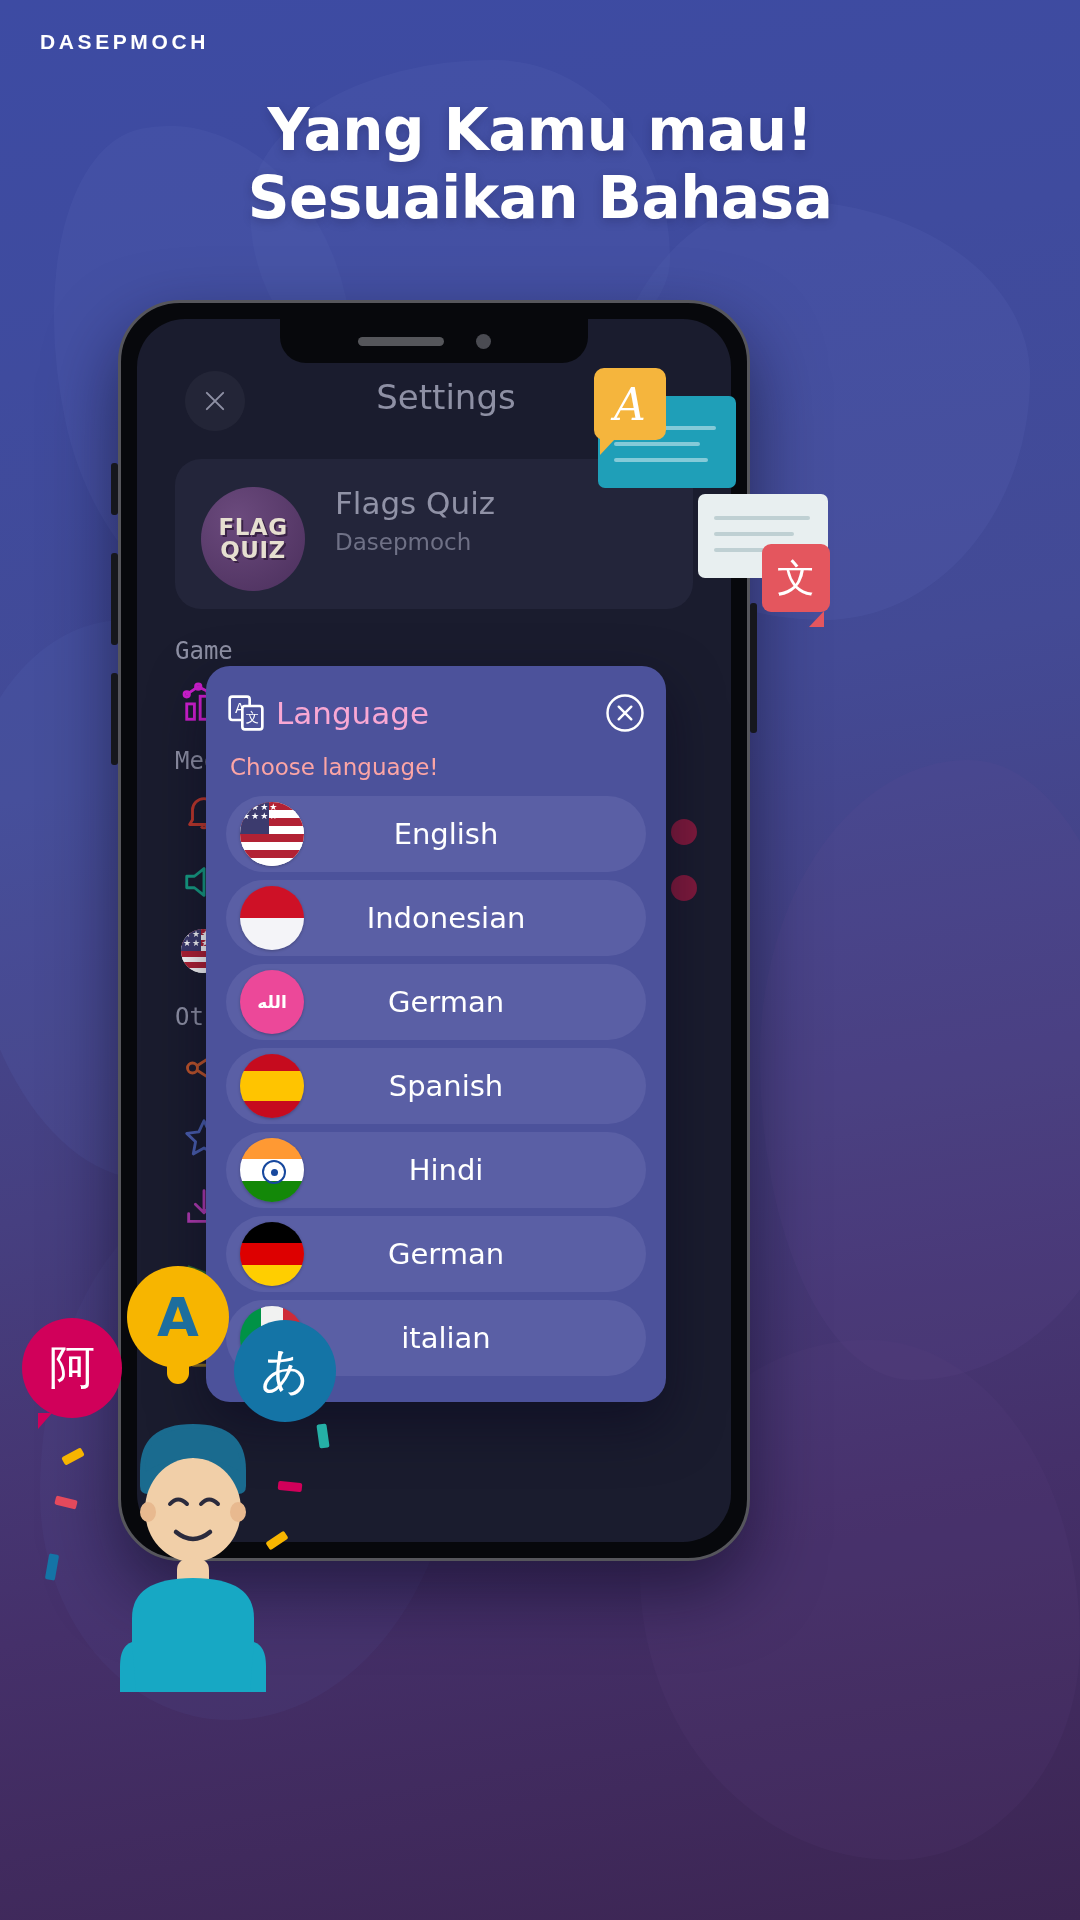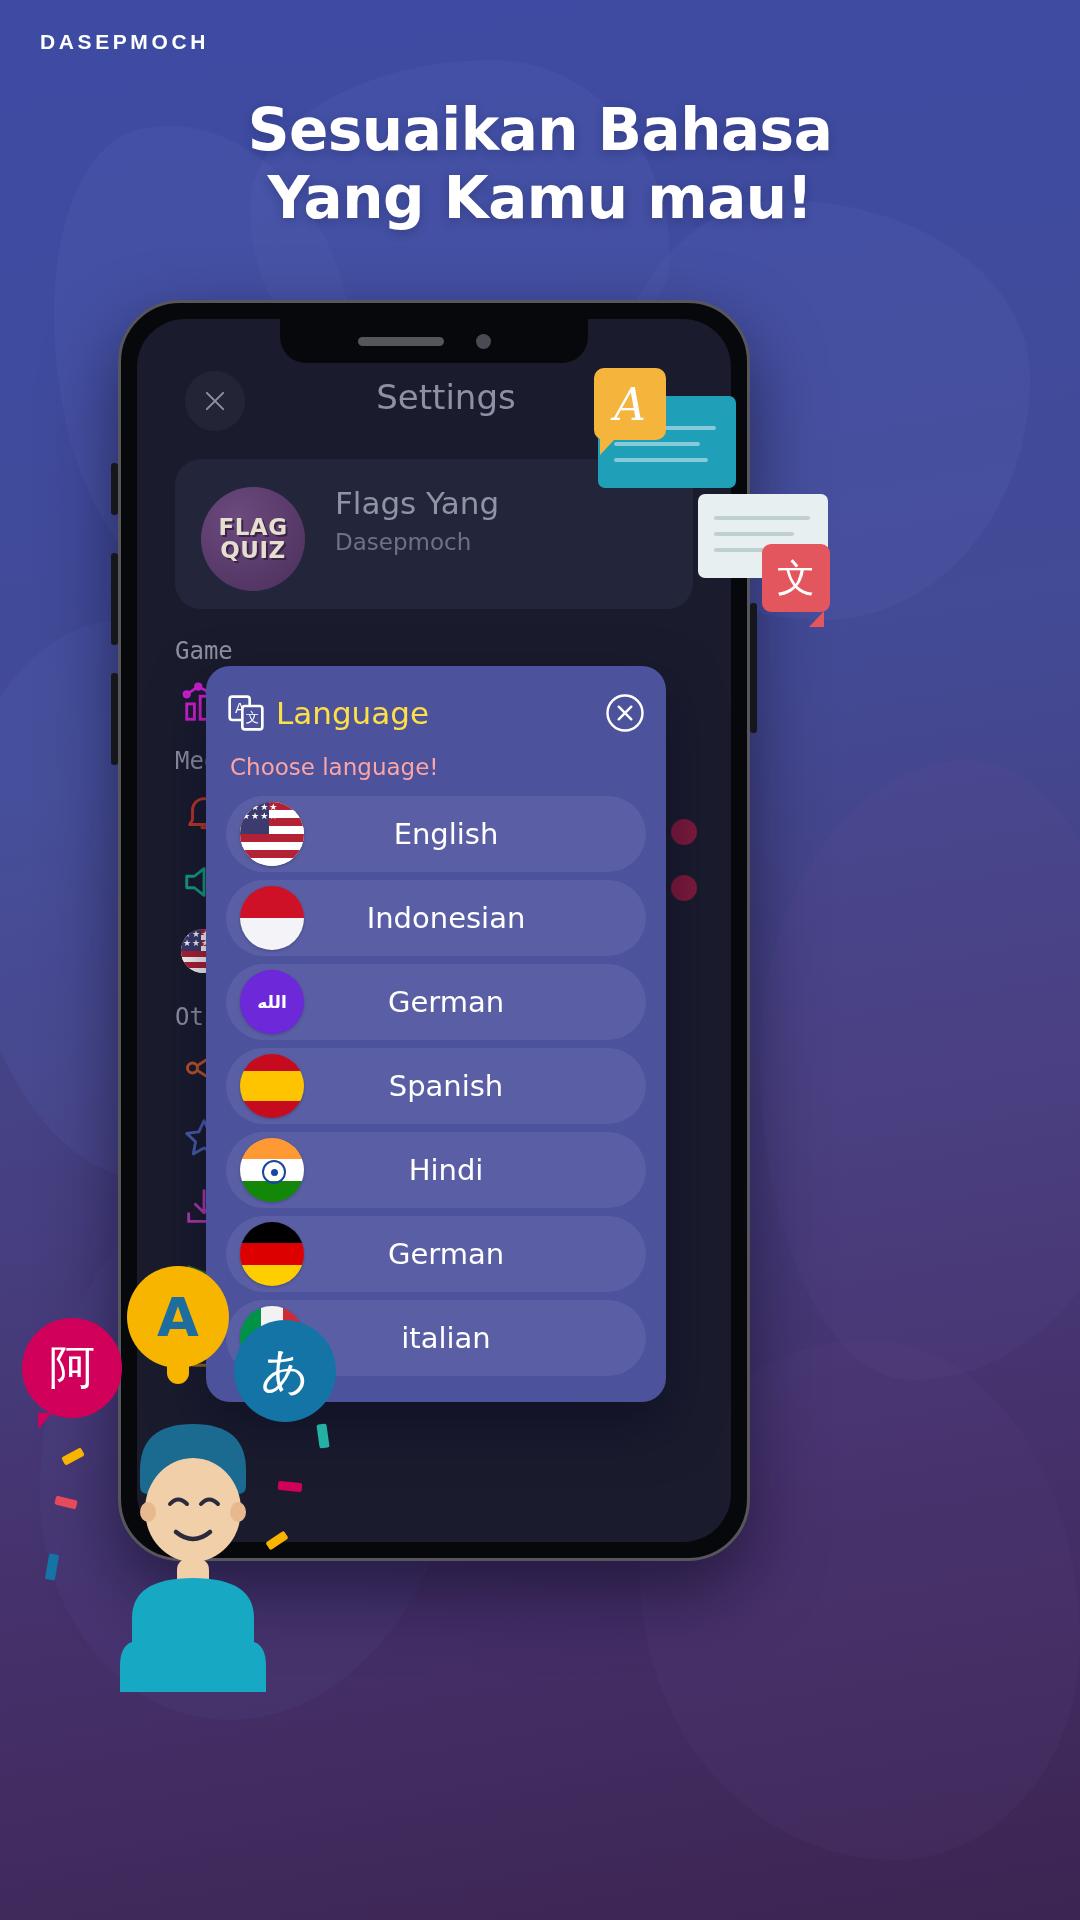--- a/index.html
+++ b/index.html
@@ -97,21 +97,21 @@
 
   
   .modal{
     position:absolute;left:206px;top:666px;width:460px;
     background:#4c529b;border-radius:24px;
     box-shadow:0 22px 54px rgba(8,6,30,.5);
     z-index:20;padding:18px 20px 26px 20px;box-sizing:border-box;
   }
   .m-head{display:flex;align-items:center;height:58px;}
   .trans-ico{width:40px;height:40px;flex:0 0 40px;margin-right:10px;}
-  .m-title{color:#fde047;font-size:31px;font-family:"DejaVu Sans",sans-serif;flex:1;}
+  .m-title{color:#f9a8d4;font-size:31px;font-family:"DejaVu Sans",sans-serif;flex:1;}
   .m-close{width:42px;height:42px;flex:0 0 42px;cursor:pointer;}
   .m-sub{color:#fca5a5;font-size:23px;margin:12px 0 16px 4px;font-family:"DejaVu Sans",sans-serif;}
 
   .lang-list{display:flex;flex-direction:column;gap:8px;}
   .lang-row{
     position:relative;height:76px;border-radius:40px;background:#5a5fa5;
     display:flex;align-items:center;cursor:pointer;
   }
   .lang-row .fl{
     width:64px;height:64px;border-radius:50%;overflow:hidden;margin-left:14px;flex:0 0 64px;
@@ -121,21 +121,21 @@
     flex:1;text-align:center;color:#fff;font-size:29px;
     font-family:"DejaVu Sans",sans-serif;padding-right:58px;
   }
 
   
   .f-us{background:#fff;}
   .f-us .stripes{position:absolute;inset:0;background:repeating-linear-gradient(#b22234 0 12.5%,#fff 12.5% 25%);}
   .f-us .canton{position:absolute;left:0;top:0;width:46%;height:50%;background:#3c3b6e;}
   .f-us .stars{position:absolute;left:2px;top:1px;width:100%;color:#fff;font-size:9px;line-height:9px;letter-spacing:1px;}
   .f-id{background:linear-gradient(#ce1126 0 50%,#f4f4f8 50% 100%);}
-  .f-sa{background:#6d28d9;display:flex;align-items:center;justify-content:center;color:#fff;font-size:17px;font-weight:700;}
+  .f-sa{background:#ec4899;display:flex;align-items:center;justify-content:center;color:#fff;font-size:17px;font-weight:700;}
   .f-sa .ar{transform:scaleX(1);font-family:"DejaVu Sans",sans-serif;}
   .f-es{background:linear-gradient(#c60b1e 0 27%,#ffc400 27% 73%,#c60b1e 73% 100%);}
   .f-in{background:linear-gradient(#ff9933 0 33.3%,#fff 33.3% 66.6%,#138808 66.6% 100%);}
   .f-in .chk{position:absolute;left:50%;top:50%;width:20px;height:20px;margin:-10px 0 0 -10px;border:2.4px solid #17489e;border-radius:50%;}
   .f-in .chk:after{content:"";position:absolute;left:50%;top:50%;width:7px;height:7px;margin:-3.5px 0 0 -3.5px;background:#17489e;border-radius:50%;}
   .f-de{background:linear-gradient(#000 0 33.3%,#dd0000 33.3% 66.6%,#ffce00 66.6% 100%);}
   .f-it{background:linear-gradient(90deg,#009246 0 33.3%,#f1f2f1 33.3% 66.6%,#ce2b37 66.6% 100%);}
 
   
   .bub{position:absolute;}
@@ -192,22 +192,22 @@
     <div class="blob b4"></div>
       <div class="blob b5"></div>
       <div class="blob b6"></div>
     <div class="blob b7"></div>
       <div class="blob b8"></div>
   </div>
 
   <div class="brand">DASEPMOCH</div>
 
   <div class="headline">
+    <span>Yang Kamu mau!</span>
     <span>Sesuaikan Bahasa</span>
-    <span>Yang Kamu mau!</span>
   </div>
 
   <div class="phone">
     <div class="sidebtn"></div>
     <div class="sidebtn2"></div>
 
     <div class="screen">
 
       <div class="notch">
         <div class="spk"></div>
@@ -221,21 +221,21 @@
           </svg>
         </div>
         <div class="app-title">Settings</div>
       </div>
 
       <div class="app-card">
         <div class="app-icon">
           <span>FLAG</span>
           <span>QUIZ</span>
         </div>
-        <div class="app-name">Flags Yang</div>
+        <div class="app-name">Flags Quiz</div>
         <div class="app-dev">Dasepmoch</div>
       </div>
 
       <div class="sec" style="top:318px;">Game</div>
       <div class="srow" style="top:360px;">
         <svg viewBox="0 0 24 24" fill="none" stroke="#d11fd1" stroke-width="1.5">
           <rect x="3" y="13" width="4" height="8"></rect>
             <rect x="10" y="9" width="4" height="12"></rect>
             <rect x="17" y="11" width="4" height="10"></rect>
           <path d="M3 8 L9 4 L15 7 L21 3" stroke-linecap="round"></path>

